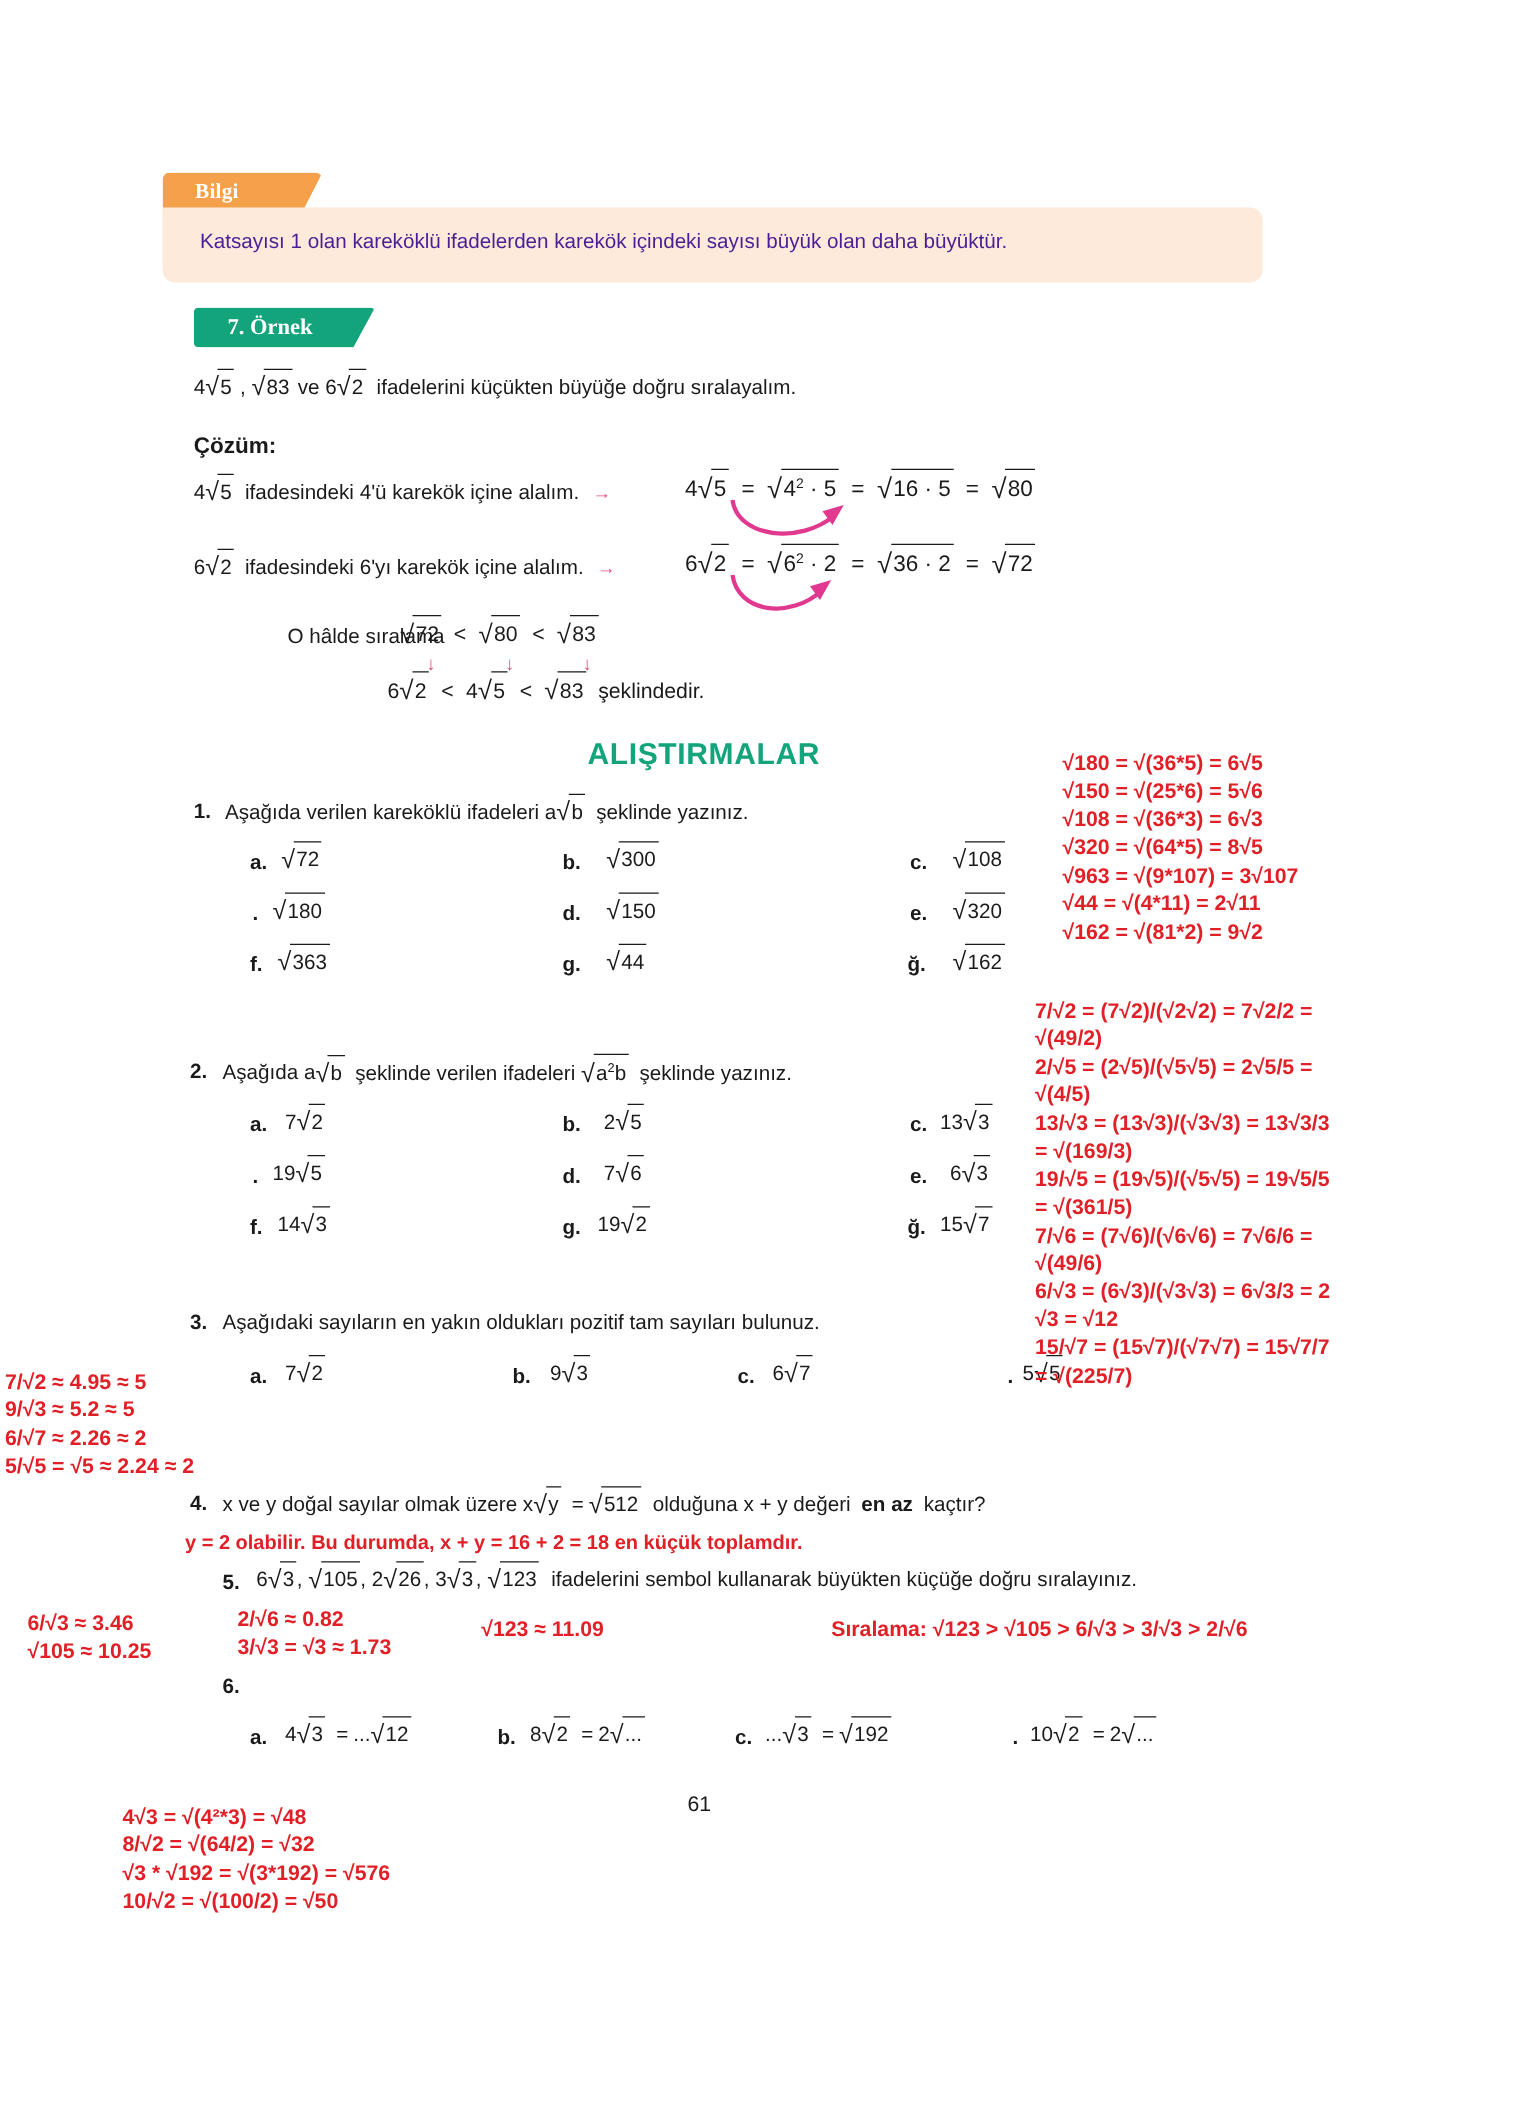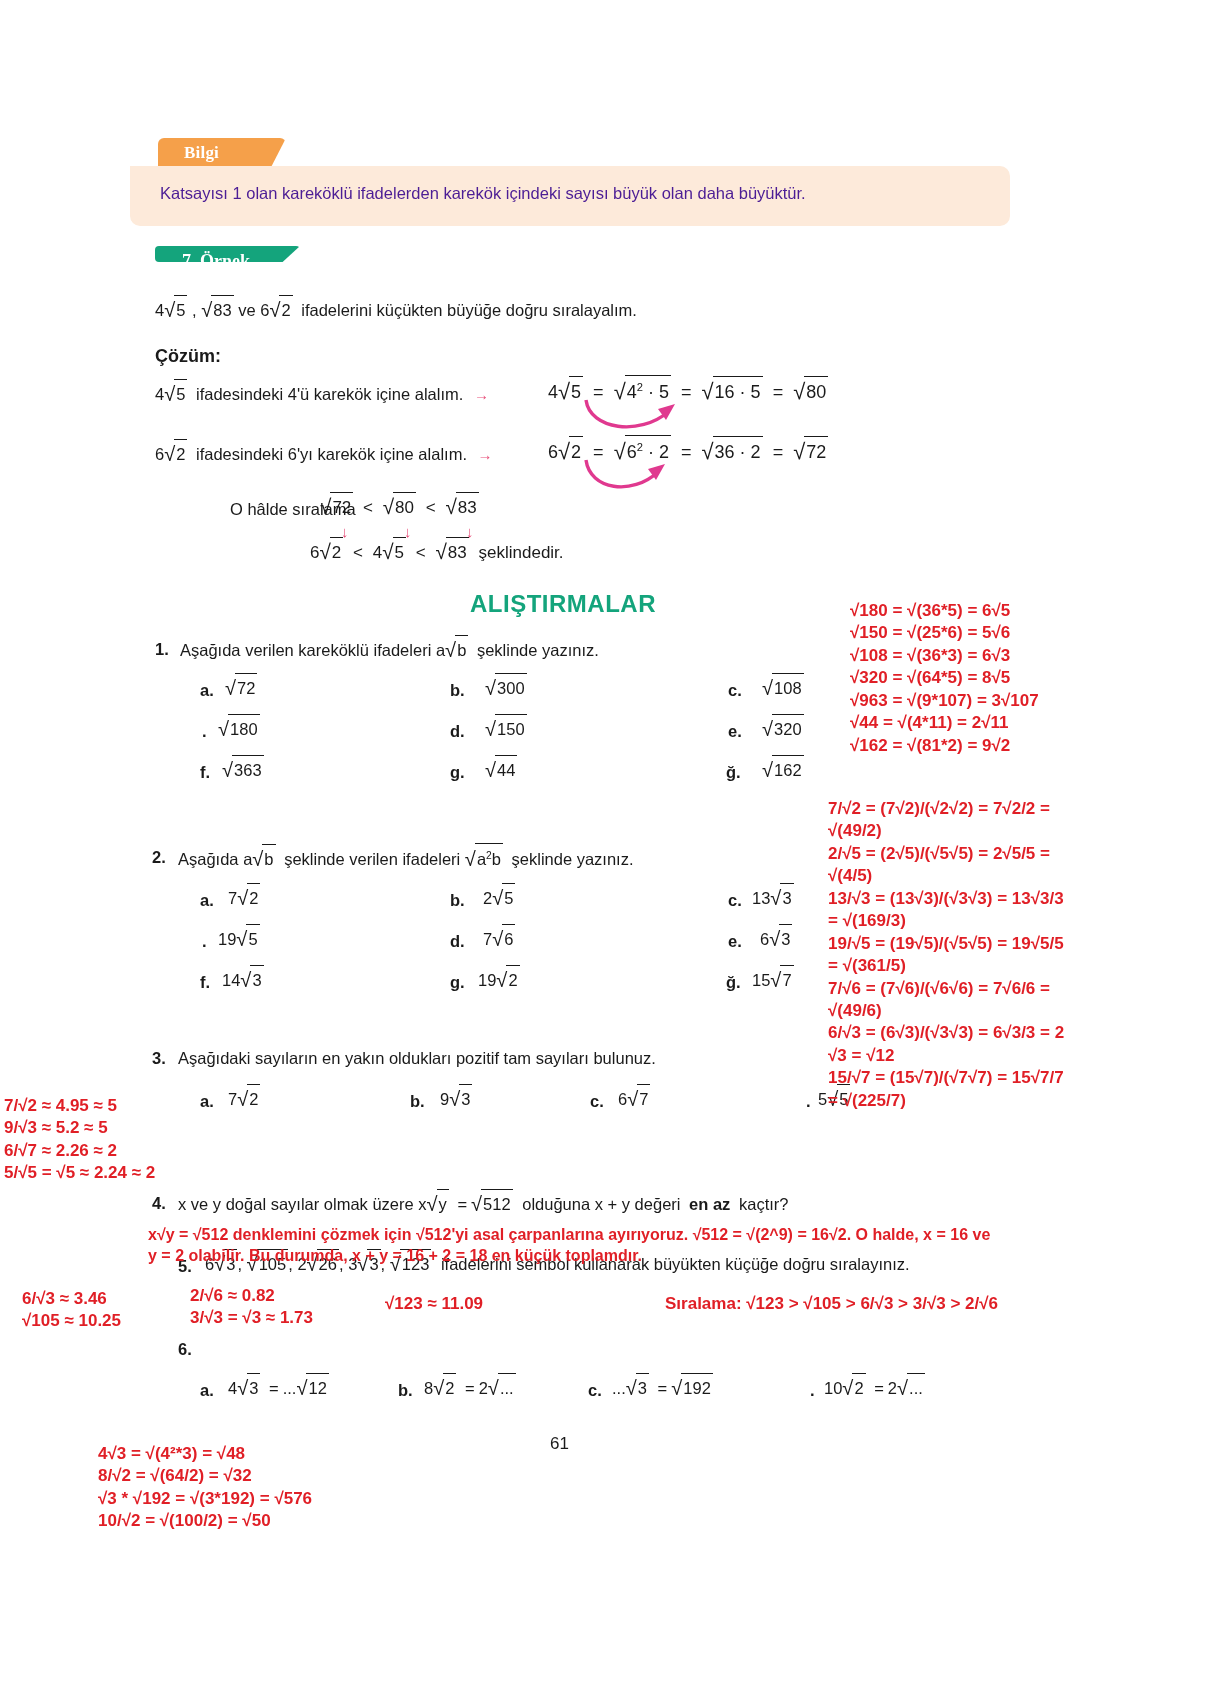--- a/index.html
+++ b/index.html
@@ -27,39 +27,38 @@
   .coef { margin-right:0px; }
   sup.exp { font-size:0.62em; vertical-align:super; }
 
   
   .bilgi-wrap { left:130px; top:138px; width:880px; }
   .bilgi-tab {
     position:absolute; left:0; top:0; width:128px; height:30px;
     background:#f5a04a;
     border-radius:6px 6px 0 0;
     clip-path: polygon(0 0, 100% 0, 88% 100%, 0 100%);
-    margin-left: 28px;
   }
   .bilgi-tab span {
     position:absolute; left:26px; top:5px;
     font-family:"Liberation Serif", serif;
     font-weight:bold; font-size:17px; color:#ffffff; letter-spacing:.2px;
   }
   .bilgi-body {
     position:absolute; left:0; top:28px; width:880px; height:60px;
     background:#fdeada; border-radius:0 10px 10px 10px;
   }
   .bilgi-body p {
     margin:0; position:absolute; left:30px; top:18px;
     font-size:16.5px; color:#4c1d95;
   }
 
   
   .ornek-tab {
-    left:155px; top:246px; width:145px; height:16px;
+    left:155px; top:246px; width:145px; height:32px;
     background:#14a47c;
     border-radius:4px;
     clip-path: polygon(0 0, 100% 0, 88% 100%, 0 100%);
   }
   .ornek-tab span {
     position:absolute; left:27px; top:5px;
     font-family:"Liberation Serif", serif;
     font-weight:bold; font-size:18px; color:#ffffff;
   }
 
@@ -319,21 +318,20 @@
   </div>
 
   <div class="red" style="left:4px; top:1095px;">
     <div>7/√2 ≈ 4.95 ≈ 5</div>
     <div>9/√3 ≈ 5.2 ≈ 5</div>
     <div>6/√7 ≈ 2.26 ≈ 2</div>
     <div>5/√5 = √5 ≈ 2.24 ≈ 2</div>
   </div>
 
   <div class="red" style="left:148px; top:1224px; font-size:16px;">
-    <div>x√y = √512 denklemini çözmek için √512'yi asal çarpanlarına ayırıyoruz. √512 = √(2^9) = 16√2. O halde, x = 16 ve</div>
     <div>y = 2 olabilir. Bu durumda, x + y = 16 + 2 = 18 en küçük toplamdır.</div>
   </div>
 
   <div class="red" style="left:22px; top:1288px;">
     <div>6/√3 ≈ 3.46</div>
     <div>√105 ≈ 10.25</div>
   </div>
   <div class="red" style="left:190px; top:1285px;">
     <div>2/√6 ≈ 0.82</div>
     <div>3/√3 = √3 ≈ 1.73</div>

